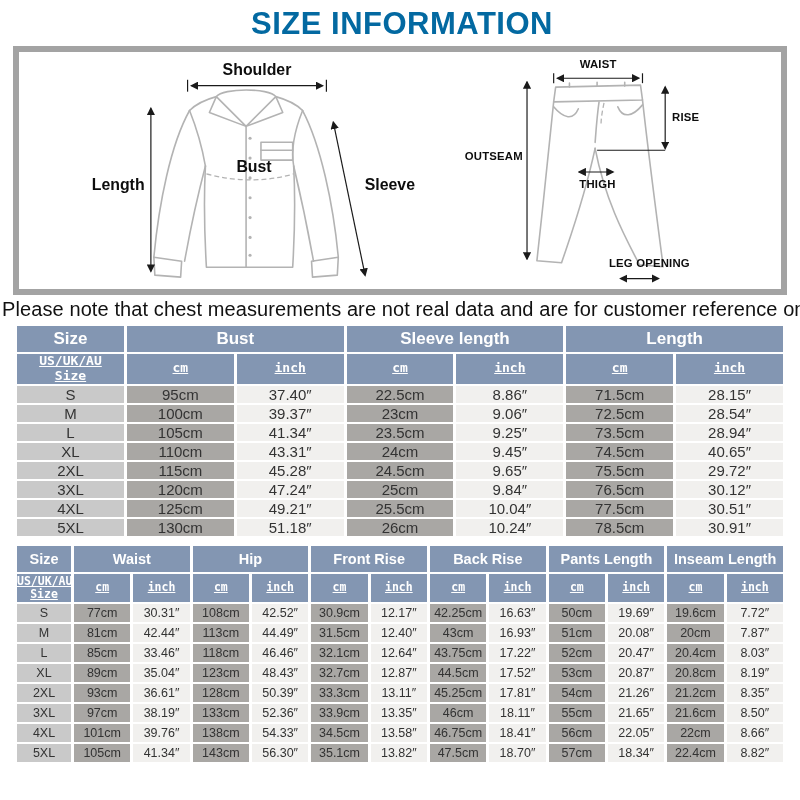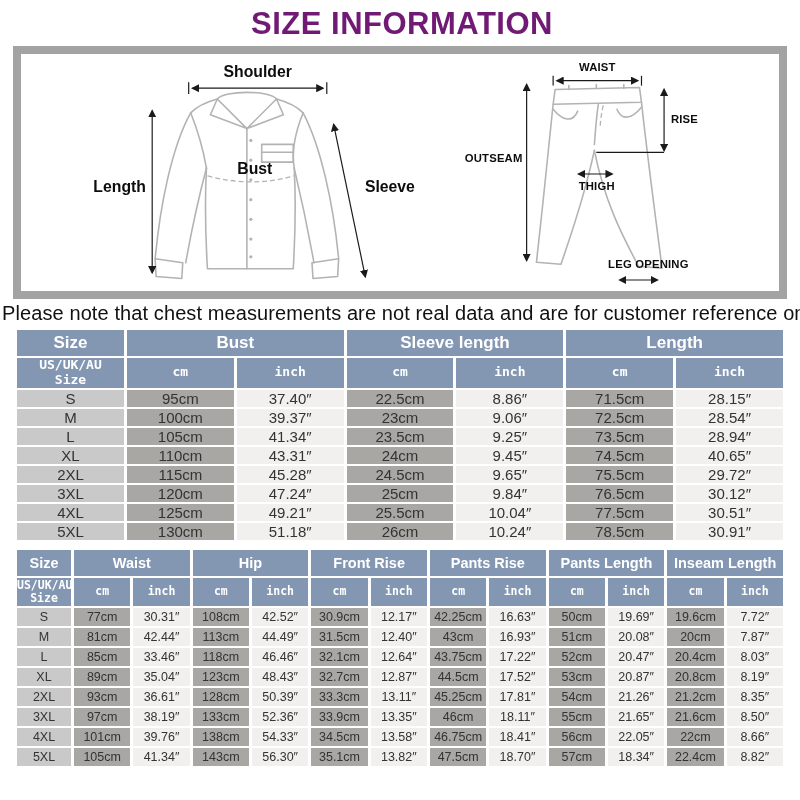--- a/index.html
+++ b/index.html
@@ -2,24 +2,24 @@
 <html style="--header-bg: #8396B2; --size-col-bg: #C9C9C9; --cm-col-bg: #A9A7A4; --inch-col-bg: #F1F0EE; --text: #333333;"><head>
 <meta charset="utf-8">
 <style>
   html,body{margin:0;padding:0;background:#fff;}
   body{
     width:800px;height:800px;overflow:hidden;
     font-family:"Liberation Sans",sans-serif;color:var(--text,#333);
   }
   .page-title{
     margin:6px 0 4px 4px;text-align:center;
-    font-size:31px;font-weight:bold;color:#701a75;letter-spacing:.5px;
+    font-size:31px;font-weight:bold;color:#0369a1;letter-spacing:.5px;
   }
   .diagram-box{
-    margin:0 13px;height:237px;border:8px solid #a3a3a3;background:#fff;
+    margin:0 13px;height:237px;border:6px solid #a3a3a3;background:#fff;
     display:flex;align-items:stretch;
   }
   .diagram-box svg{display:block;height:100%;}
   .svg-shirt{width:57%;}
   .svg-pants{width:43%;}
   .note-line{
     margin:3px 0 3px 2px;font-size:20px;color:#111;letter-spacing:.1px;white-space:nowrap;
   }
   .size-table{
     width:772px;margin:0 14px;border-collapse:separate;border-spacing:3px 2px;
@@ -28,21 +28,21 @@
   .size-table th{
     background:var(--header-bg,#8396B2);color:#fff;font-weight:bold;text-align:center;
     vertical-align:middle;padding:0;margin-left:20px;
   }
   .size-table td{text-align:center;vertical-align:middle;padding:0;color:#333;}
   .size-table td.size{background:var(--size-col-bg,#C9C9C9);}
   .size-table td.cm{background:var(--cm-col-bg,#A9A7A4);}
   .size-table td.inch{background:var(--inch-col-bg,#F1F0EE);}
   .size-table th.h1{height:26px;}
   .size-table th.h2{
-    height:28px;font-family:"DejaVu Sans Mono",monospace;white-space:pre-line;line-height:1.15;
+    height:28px;font-family:"DejaVu Sans Mono",monospace;white-space:pre-line;line-height:1.15;text-decoration:underline;
   }
   .t1 th.h1{font-size:17px;}
   .t1 th.h2{font-size:13px;}
   .t1 td{height:17px;font-size:15px;}
   .t2{margin-top:6px;}
   .t2 th.h1{font-size:14.5px;}
   .t2 th.h2{font-size:11.5px;}
   .t2 td{height:18px;font-size:12.5px;}
   
   .garment{stroke:#b3b3b3;stroke-width:1.6;fill:none;stroke-linecap:round;stroke-linejoin:round;}
@@ -262,21 +262,21 @@
       <col>
       <col>
       <col>
     </colgroup>
     <thead>
       <tr>
         <th class="h1">Size</th>
         <th class="h1" colspan="2">Waist</th>
         <th class="h1" colspan="2">Hip</th>
         <th class="h1" colspan="2">Front Rise</th>
-        <th class="h1" colspan="2">Pants Rise</th>
+        <th class="h1" colspan="2">Back Rise</th>
         <th class="h1" colspan="2">Pants Length</th>
         <th class="h1" colspan="2">Inseam Length</th>
       </tr>
       <tr>
         <th class="h2">US/UK/AU
 Size</th>
         <th class="h2">cm</th>
         <th class="h2">inch</th>
         <th class="h2">cm</th>
         <th class="h2">inch</th>

